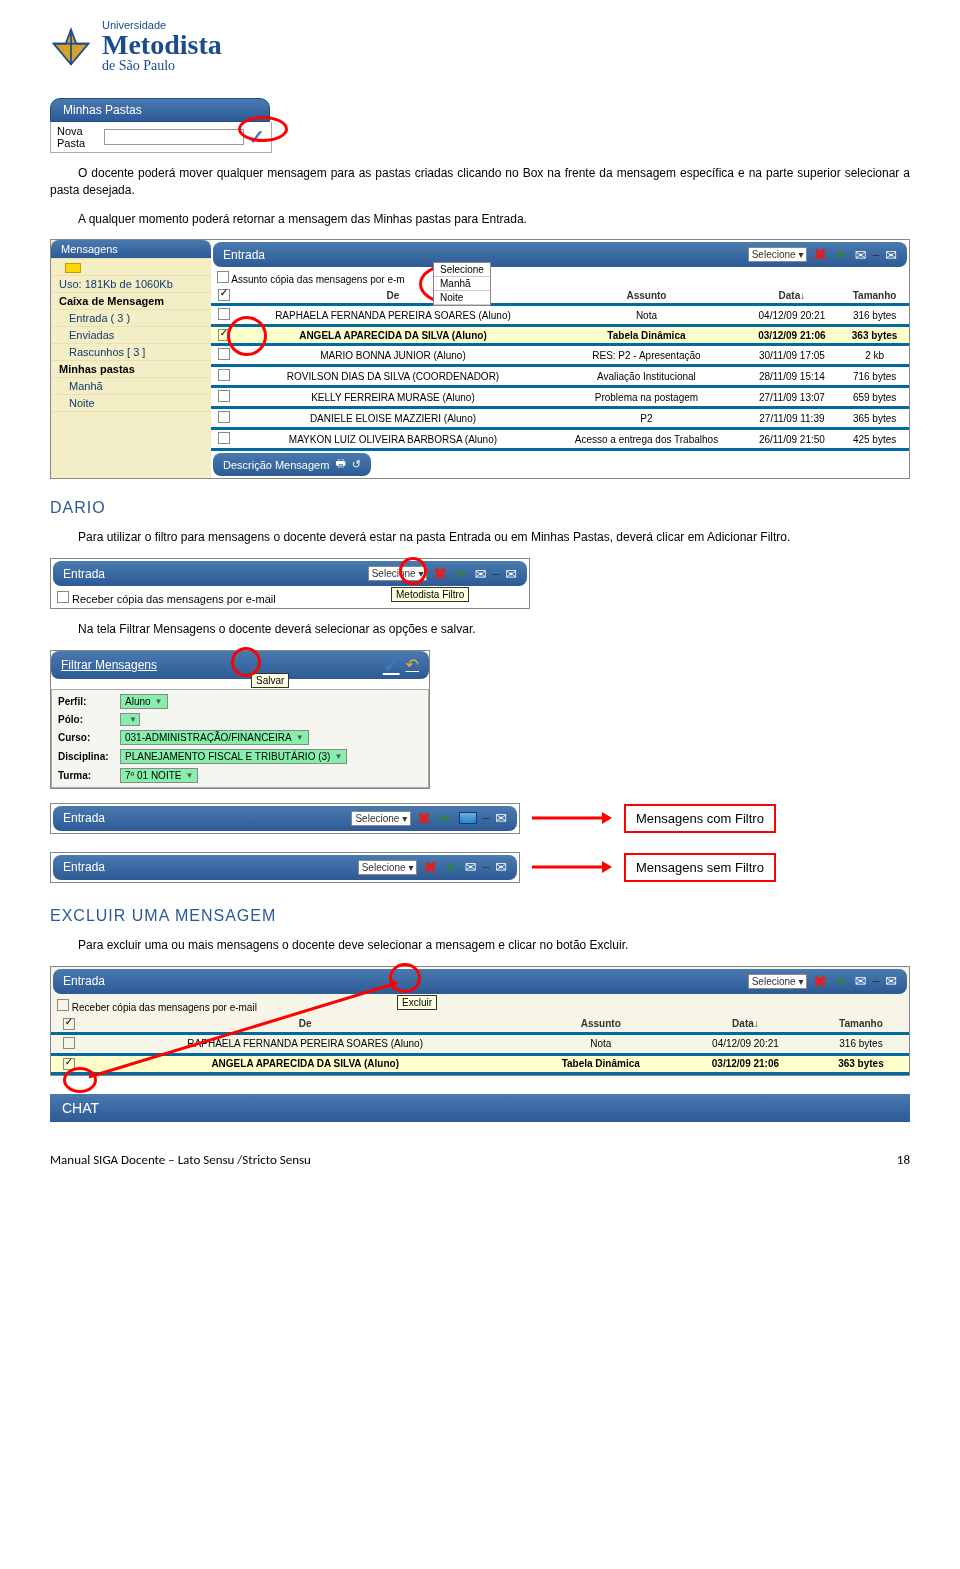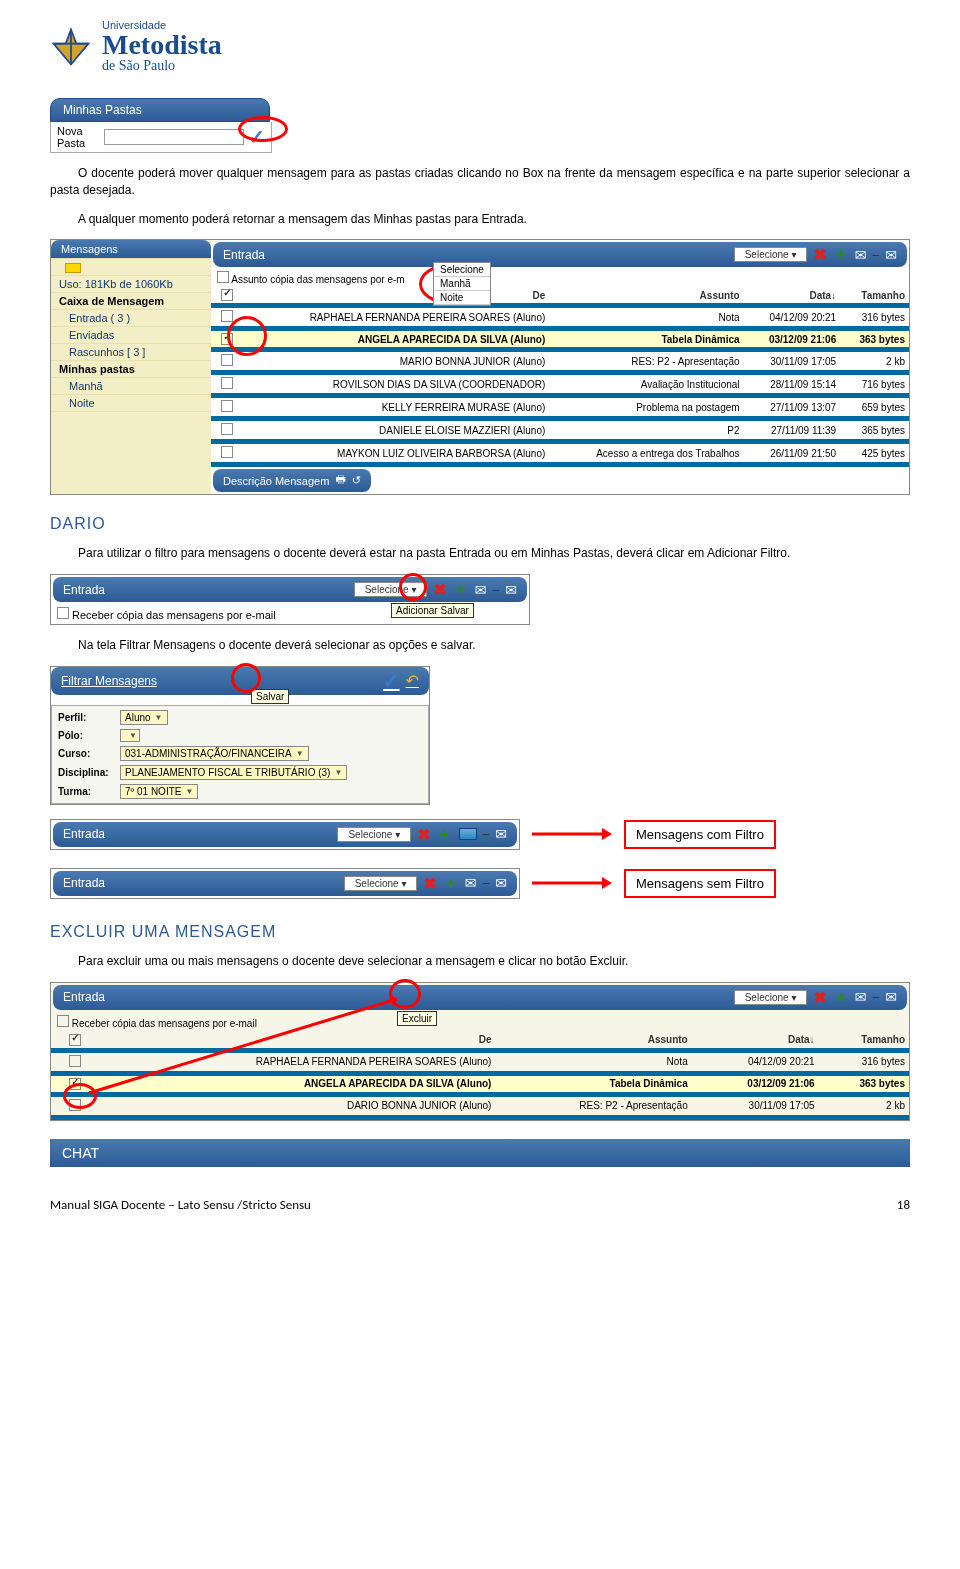--- a/index.html
+++ b/index.html
@@ -26,41 +26,41 @@
 
   .side-col { width: 160px; background: #f4eec6; font-size: 11px; }
   .side-item { padding: 2px 8px; color: #103a70; border-bottom: 1px solid #e8e0b0; }
   .side-item.head { background: linear-gradient(#4a7ab0, #2d5a95); color: #fff; border-radius: 8px 8px 0 0; padding: 3px 10px; }
   .side-item.sub { padding-left: 18px; }
   .side-item.bold { font-weight: bold; color: #000; }
   .envelope { display: inline-block; width: 16px; height: 10px; background: gold; border: 1px solid #c90; margin-left: 6px; vertical-align: middle; }
 
   .msg-col { flex: 1; background: #fff; }
   .msg-toolbar { background: linear-gradient(#4a7ab0, #2d5a95); color: #fff; padding: 2px 10px; border-radius: 8px; display: flex; align-items: center; gap: 6px; font-size: 12px; margin: 2px; }
-  .msg-toolbar .sel { background: #fff; color: #333; font-size: 10px; padding: 1px 10px; border: 1px solid #888; margin-left: auto; }
+  .msg-toolbar .sel { background: #fff; color: #333; font-size: 10px; padding: 1px 3px; border: 1px solid #888; margin-left: auto; }
   .icon-x { color: #d22; font-size: 16px; font-weight: bold; }
   .icon-plus { color: #2a8a2a; font-size: 16px; font-weight: bold; }
   .icon-env { font-size: 14px; }
   .dash { color: #333; }
   .drop { border: 1px solid #888; background: #fff; position: absolute; font-size: 10px; z-index: 5; }
   .drop div { padding: 1px 6px; border-bottom: 1px solid #ccc; }
 
   .mail-table { width: 100%; border-collapse: collapse; font-size: 10px; }
-  .mail-table th, .mail-table td { border-bottom: 5px solid #0369a1; padding: 2px 4px; text-align: right; }
+  .mail-table th, .mail-table td { border-bottom: 3px solid #0369a1; padding: 2px 4px; text-align: center; }
   .mail-table th { color: #333; font-weight: bold; }
   .cb { width: 12px; height: 12px; border: 1px solid #888; display: inline-block; }
   .cb.checked::after { content: "✓"; font-size: 10px; position: relative; top: -3px; }
 
   .section-title { color: #2a5a95; font-size: 16px; letter-spacing: 1px; margin: 20px 0 8px; }
 
   .filter-shot { border: 1px solid #888; background: #fff; margin: 4px 0; font-size: 11px; position: relative; }
   .filter-form { padding: 2px 6px; background: #f6f6f0; border: 1px solid #aaa; }
   .form-row { display: flex; align-items: center; gap: 6px; padding: 2px 0; font-size: 10px; }
   .form-row label { width: 56px; font-weight: bold; }
-  .form-row .sel2 { border: 1px solid #888; background: #fef9c3; padding: 1px 4px; font-size: 10px; display: inline-flex; align-items: center; }
+  .form-row .sel2 { border: 1px solid #888; background: #86efac; padding: 1px 4px; font-size: 10px; display: inline-flex; align-items: center; }
   .form-row .sel2 .car { font-size: 8px; margin-left: 4px; color: #555; }
 
   .callout { border: 2px solid red; padding: 5px 10px; font-size: 13px; display: inline-block; background: #fff; }
 
   .row-combo { display: flex; align-items: center; gap: 12px; margin: 10px 0; }
   .row-combo .tb { flex: 0 0 470px; }
 
   .footer { display: flex; justify-content: space-between; font-size: 13px; margin-top: 30px; font-family: Calibri, sans-serif; }
 
   .chat-bar { background: linear-gradient(#4a7ab0, #2d5a95); color: #fff; padding: 6px 12px; font-size: 14px; margin: 18px 0 0; }
@@ -214,21 +214,21 @@
       <span class="icon-plus">＋</span>
       <span class="icon-env">✉</span>
       <span class="dash">–</span>
       <span class="icon-env">✉</span>
     </div>
     <div style="padding:3px 6px;">
       <span class="cb"></span>
       <span>Receber cópia das mensagens por e-mail</span>
     </div>
     <div class="circle-red" style="width:28px;height:28px;left:348px;top:-2px;"></div>
-    <div class="tooltip-box" style="left:340px; top:28px;">Adicionar Salvar</div>
+    <div class="tooltip-box" style="left:340px; top:28px;">Metodista Filtro</div>
   </div>
 
   <p class="body indent">Na tela Filtrar Mensagens o docente deverá selecionar as opções e salvar.</p>
 
   <div class="filter-shot" style="width:380px; position:relative;">
     <div class="msg-toolbar" style="margin:0;text-decoration:underline;">
       <span>Filtrar Mensagens</span>
       <span style="margin-left:auto;" class="check-icon">✓</span>
       <span style="color:#e8b030;font-size:16px;">↶</span>
     </div>
@@ -345,27 +345,20 @@
             <td>04/12/09 20:21</td>
             <td>316 bytes</td>
           </tr>
       <tr style="background:#ffc;">
             <td><span class="cb checked"></span></td>
             <td style="font-weight:bold;">ANGELA APARECIDA DA SILVA (Aluno)</td>
             <td style="font-weight:bold;">Tabela Dinâmica</td>
             <td style="font-weight:bold;">03/12/09 21:06</td>
             <td style="font-weight:bold;">363 bytes</td>
           </tr>
-      <tr>
-            <td><span class="cb"></span></td>
-            <td>DARIO BONNA JUNIOR (Aluno)</td>
-            <td>RES: P2 - Apresentação</td>
-            <td>30/11/09 17:05</td>
-            <td>2 kb</td>
-          </tr>
     </tbody>
       </table>
     <div class="circle-red" style="width:34px;height:26px;left:12px;top:100px;"></div>
     <svg style="position:absolute;left:28px;top:10px;" width="330" height="110">
       <line x1="10" y1="100" x2="318" y2="6" stroke="red" stroke-width="3"></line>
       <polygon points="318,6 310,0 314,14" fill="red"></polygon>
     </svg>
   </div>
 
   <div class="chat-bar">CHAT</div>

